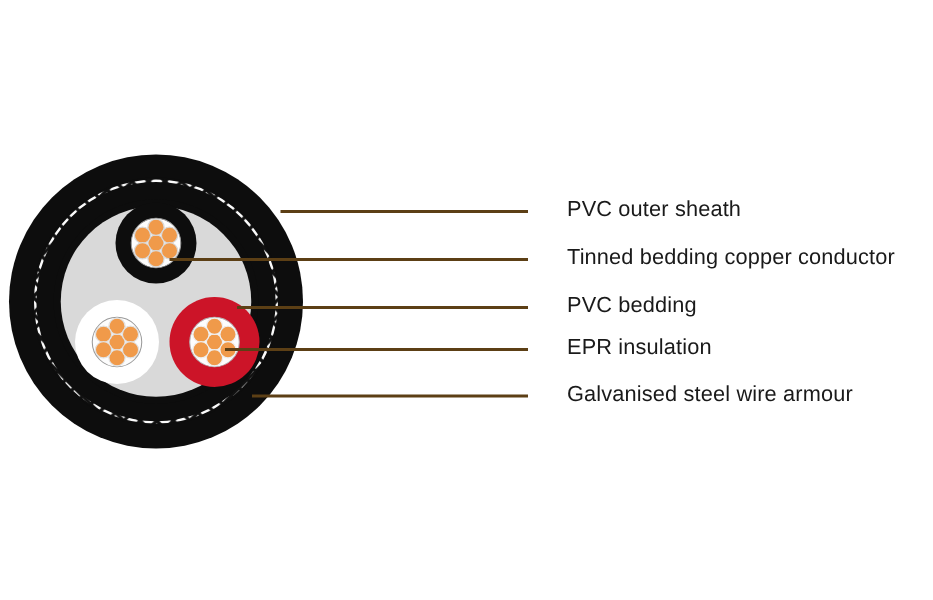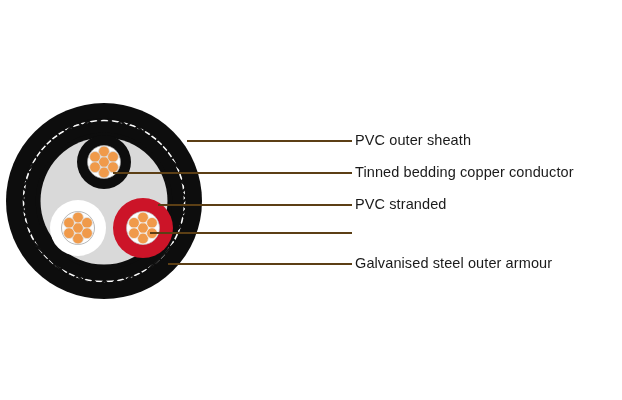--- a/index.html
+++ b/index.html
@@ -30,20 +30,21 @@
     display: block;
   }
   .callout-label {
     position: absolute;
     font-family: "Liberation Sans", sans-serif;
     font-size: 14.5px;
     line-height: 1;
     color: #1a1a1a;
     white-space: nowrap;
     letter-spacing: 0.1px;
+    margin-left: 23px;
   }
 </style>
 </head>
 <body>
 
 <div id="diagram-root">
 
   <svg class="cable-svg" viewBox="0 0 622 400" xmlns="http://www.w3.org/2000/svg">
     <defs>
       <pattern id="braidPattern" width="11" height="11" patternUnits="userSpaceOnUse">
@@ -120,18 +121,19 @@
         <line x1="158" y1="205" x2="352" y2="205" stroke="#5c3f15" stroke-width="2"></line>
         <line x1="150" y1="233" x2="352" y2="233" stroke="#5c3f15" stroke-width="2"></line>
         <line x1="168" y1="264" x2="352" y2="264" stroke="#5c3f15" stroke-width="2"></line>
       </g>
   </svg>
 
   <div class="callout-label" style="left:355px; top:133px;">PVC outer sheath</div>
 
   <div class="callout-label" style="left:355px; top:165px;">Tinned bedding copper conductor</div>
 
-  <div class="callout-label" style="left:355px; top:197px;">PVC stranded</div>
+  <div class="callout-label" style="left:355px; top:197px;">PVC bedding</div>
 
+  <div class="callout-label" style="left:355px; top:225px;">EPR insulation</div>
 
-  <div class="callout-label" style="left:355px; top:256px;">Galvanised steel outer armour</div>
+  <div class="callout-label" style="left:355px; top:256px;">Galvanised steel wire armour</div>
 
 </div>
 
 </body></html>

